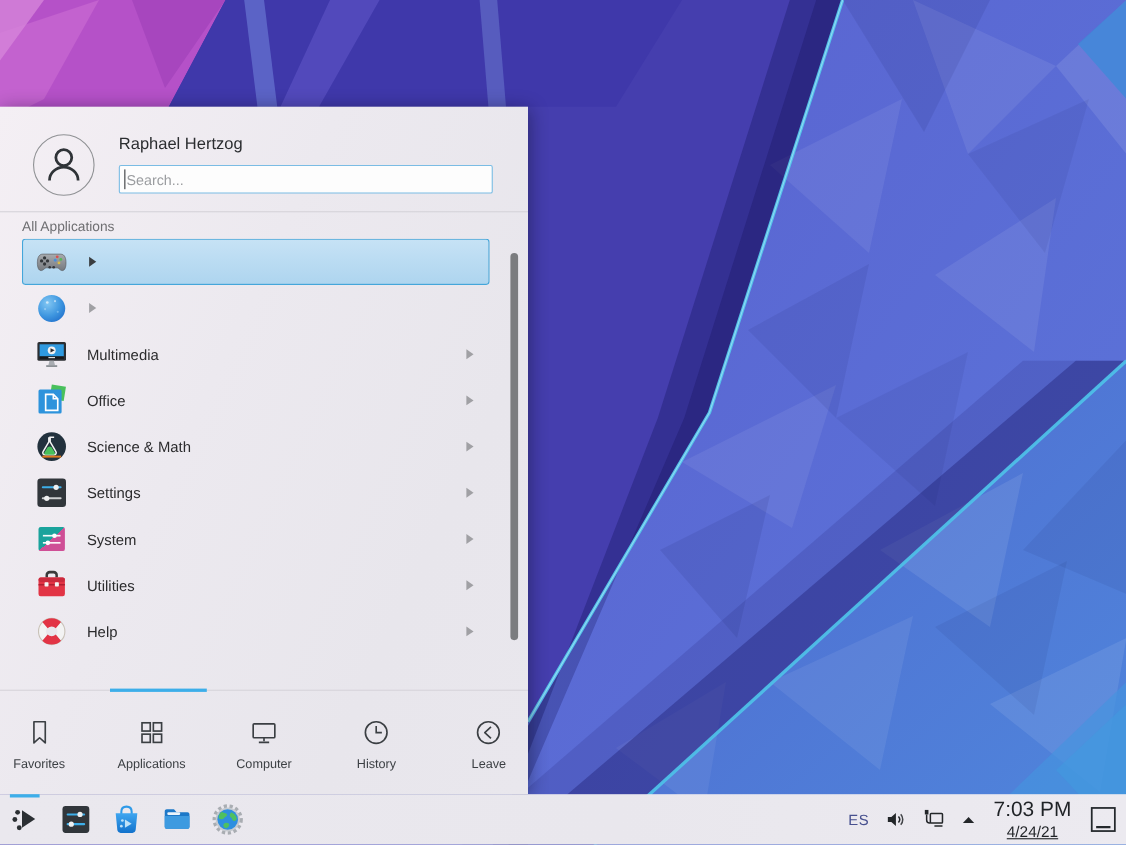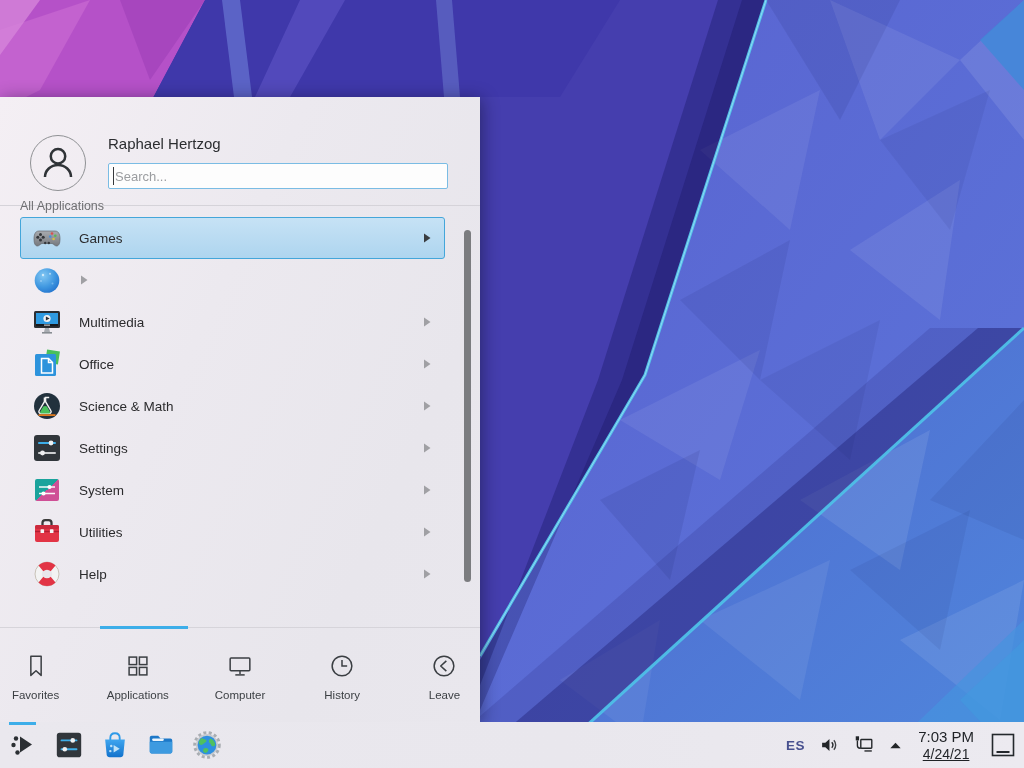--- a/index.html
+++ b/index.html
@@ -9,21 +9,21 @@
     font-family:"Liberation Sans", sans-serif; background:#4643b2;
   }
   .wallpaper { position:absolute; left:0; top:0; width:1024px; height:768px; }
 
   
   .menu-panel {
     position:absolute; left:0; top:97px; width:480px; height:625px;
     background:linear-gradient(115deg,#f4eff4 0%,#ece9ef 40%,#e8e6ec 75%,#e9e7ed 100%);
     box-shadow:2px 2px 16px rgba(10,10,30,.45);
   }
-  .menu-header { position:absolute; left:0; top:16px; width:480px; height:93px; border-bottom:1px solid #d5d3d9; }
+  .menu-header { position:absolute; left:0; top:3px; width:480px; height:93px; border-bottom:1px solid #d5d3d9; }
   .avatar {
     position:absolute; left:30px; top:22px; width:56px; height:56px;
     border:1px solid #8f9194; border-radius:50%; background:transparent;
   }
   .avatar svg { width:100%; height:100%; }
   .user-name { position:absolute; left:108px; top:22px; font-size:15px; color:#2b2d30; }
   .search-input {
     position:absolute; left:108px; top:50px; width:340px; height:26px;
     border:1px solid #7abce4; border-radius:2px; background:#fdfdfd;
     font:13px "Liberation Sans", sans-serif; color:#c2410c; padding:0 6px; outline:none;
@@ -71,27 +71,27 @@
     background:linear-gradient(90deg,#eae8ee 0%,#e9e7ed 55%,#eceaf0 100%);
     display:flex; align-items:center;
   }
   .tb-launchers { display:flex; gap:16px; padding-left:8px; align-items:center; }
   .tb-icon { position:relative; width:30px; height:30px; }
   .tb-icon svg { width:30px; height:30px; display:block; }
   .tb-icon.active::before {
     content:""; position:absolute; top:-8px; left:1px; width:27px; height:3px; background:#3daee9;
   }
   .tray { margin-left:auto; display:flex; align-items:center; gap:13px; padding-right:7px; }
-  .kb-layout { font-size:13.5px; font-weight:bold; color:#47508f; letter-spacing:.5px; }
+  .kb-layout { font-size:13.5px; font-weight:normal; color:#47508f; letter-spacing:.5px; }
   .tray-glyph { width:22px; height:22px; }
   .tray-glyph svg { width:22px; height:22px; display:block; }
   .tray-caret { width:15px; height:15px; }
   .tray-caret svg { width:15px; height:15px; display:block; }
   .clock { display:flex; flex-direction:column; align-items:center; color:#1f2226; line-height:1; padding:0 2px; }
-  .clock-time { font-size:15px;text-align:right; }
+  .clock-time { font-size:19px;text-align:right; }
   .clock-date { font-size:14px; margin-top:3px;text-decoration:underline; }
   .show-desktop { width:28px; height:28px; }
   .show-desktop svg { width:28px; height:28px; display:block; }
 </style>
 </head>
 <body>
 
 <div class="screen">
 
   <svg class="wallpaper" viewBox="0 0 1024 768" preserveAspectRatio="none">
@@ -191,21 +191,20 @@
               <circle cx="6.8" cy="15.2" r="1.5" fill="#34373b"></circle>
               <circle cx="12.2" cy="15.2" r="1.5" fill="#34373b"></circle>
               <circle cx="21" cy="11.5" r="1.3" fill="#d85050"></circle>
               <circle cx="24.3" cy="13.8" r="1.3" fill="#57b757"></circle>
               <circle cx="19.2" cy="14.6" r="1.3" fill="#4a8fd8"></circle>
               <circle cx="22.6" cy="17" r="1.3" fill="#d8bc49"></circle>
               <circle cx="14.2" cy="21" r="1.2" fill="#34373b"></circle>
               <circle cx="17.8" cy="21" r="1.2" fill="#34373b"></circle>
             </svg>
           </span>
-          <span class="app-label">Games</span>
           <span class="row-arrow">
             <svg viewBox="0 0 10 12">
               <path d="M2 1.5 L8.5 6 L2 10.5 z"></path>
             </svg>
           </span>
         </div>
         <div class="app-row">
           <span class="app-icon">
             <svg viewBox="0 0 32 32">
               <defs>

